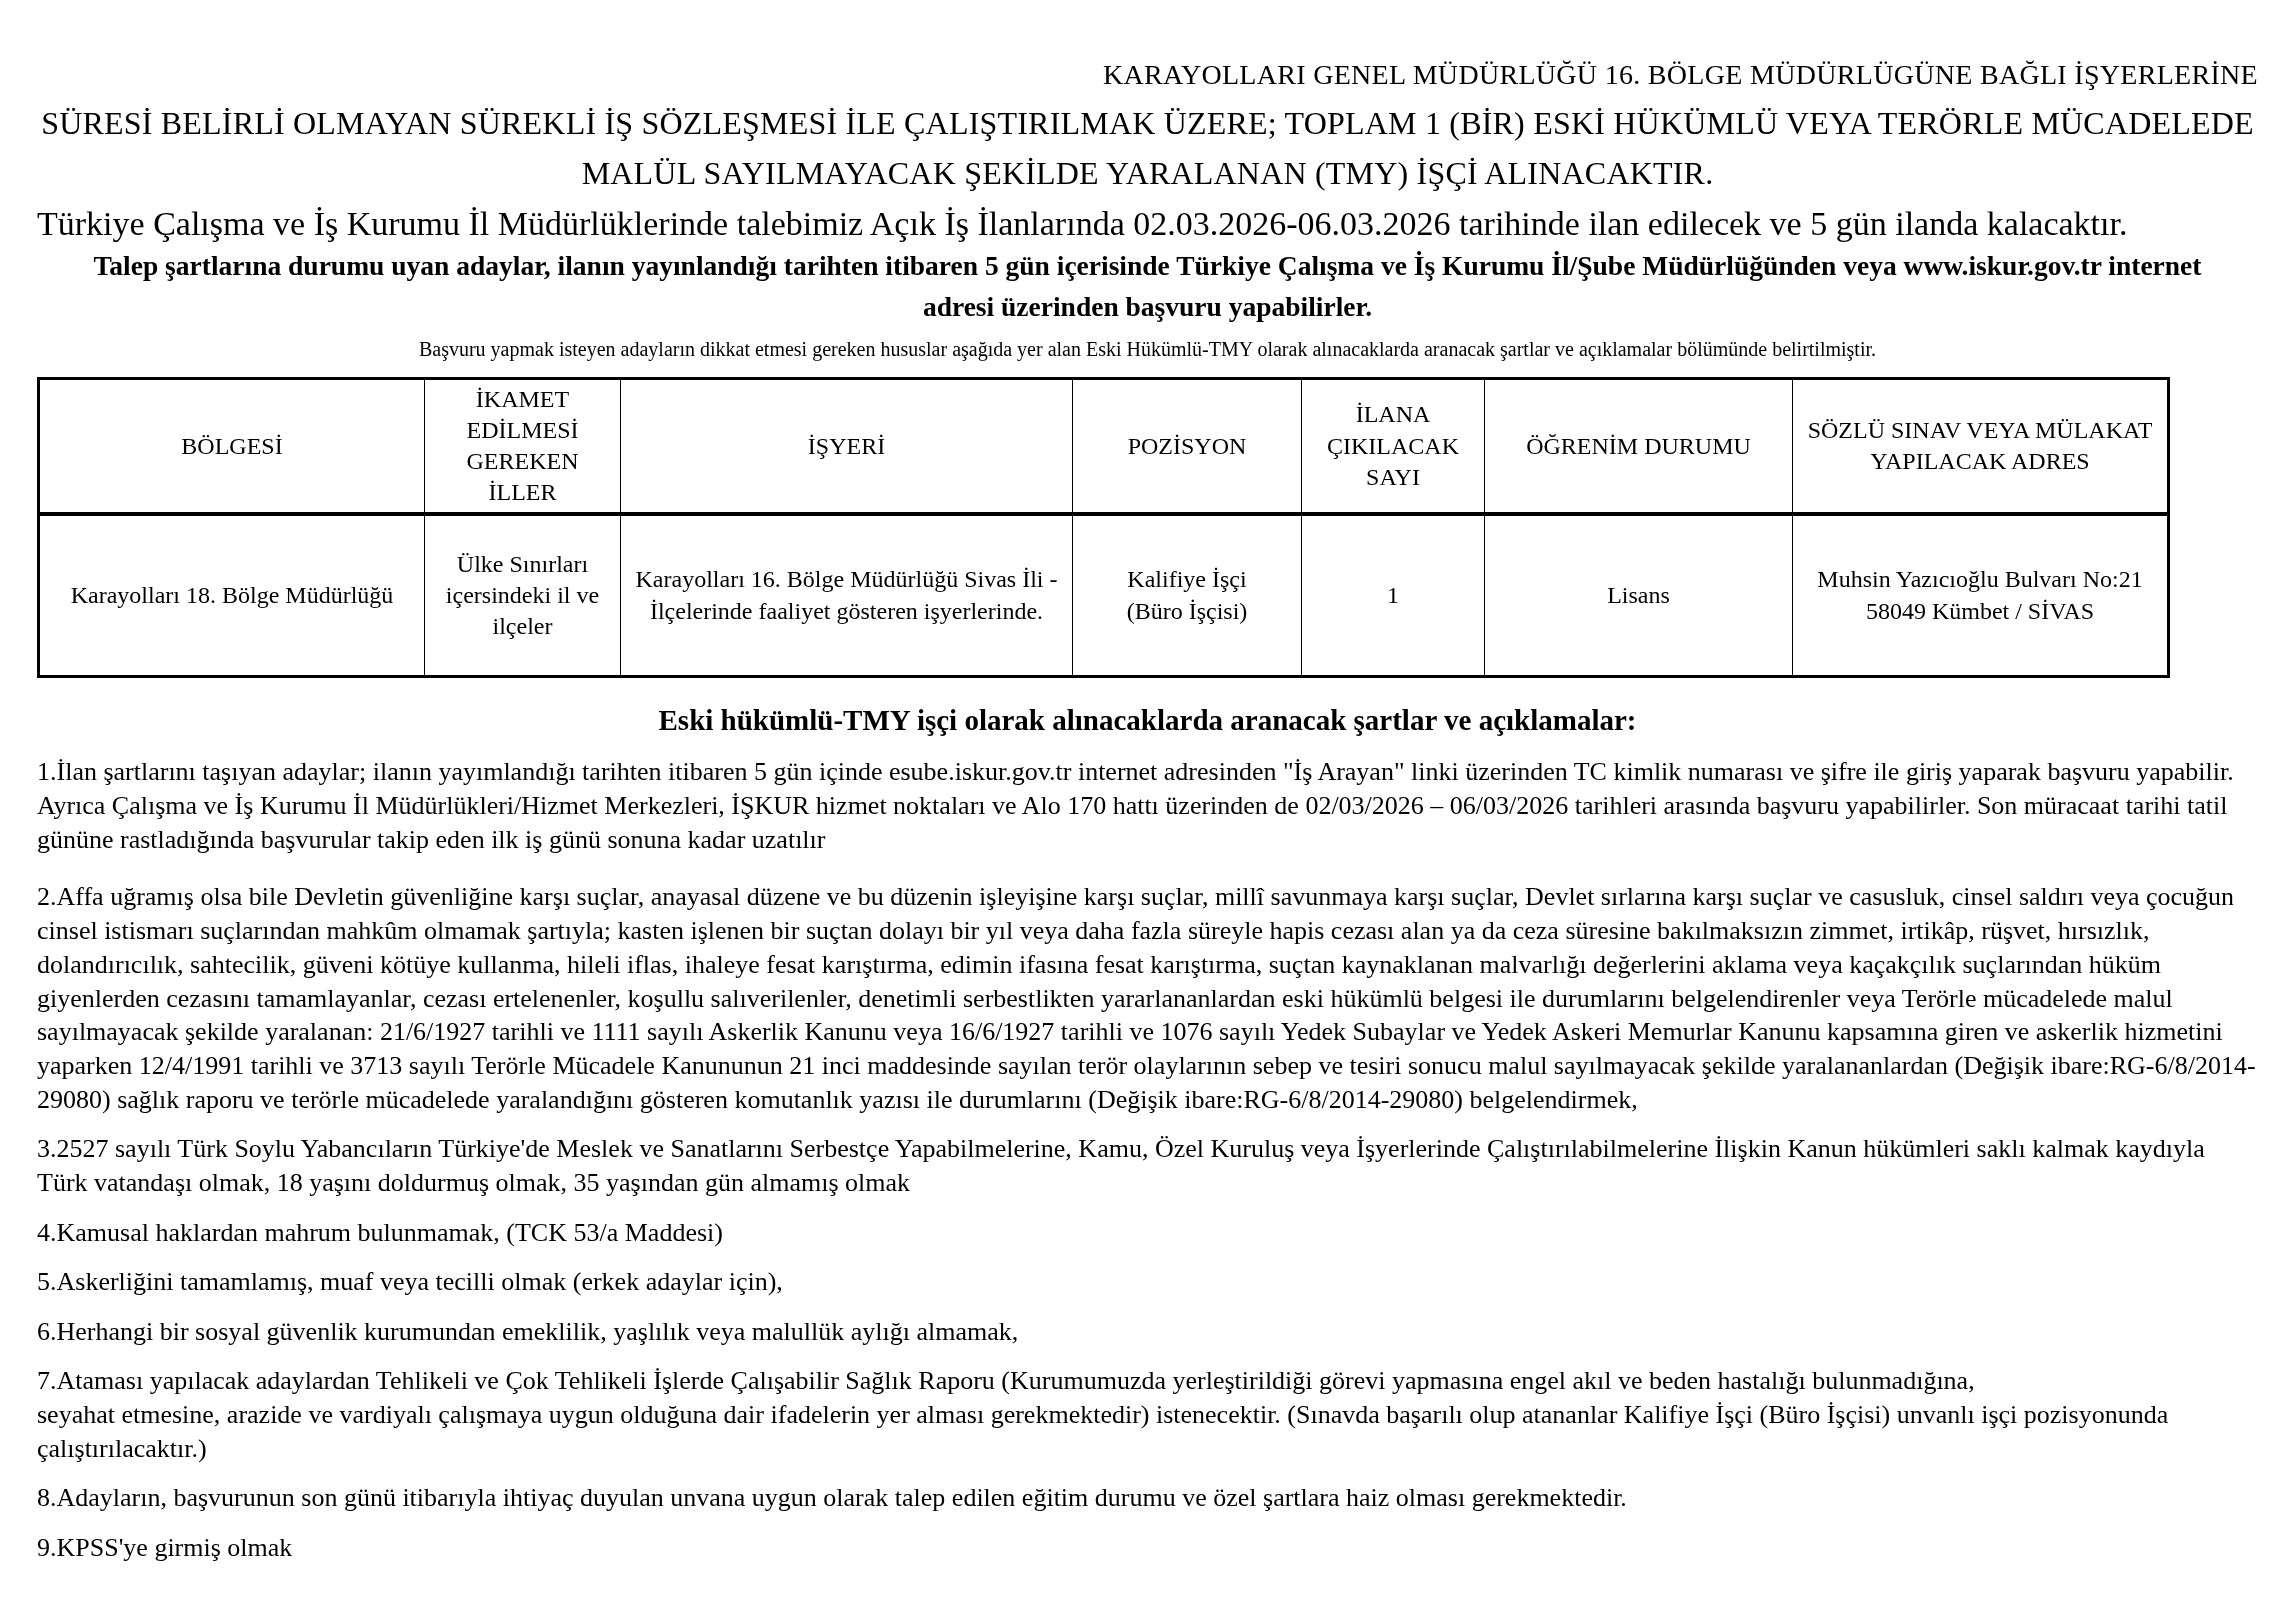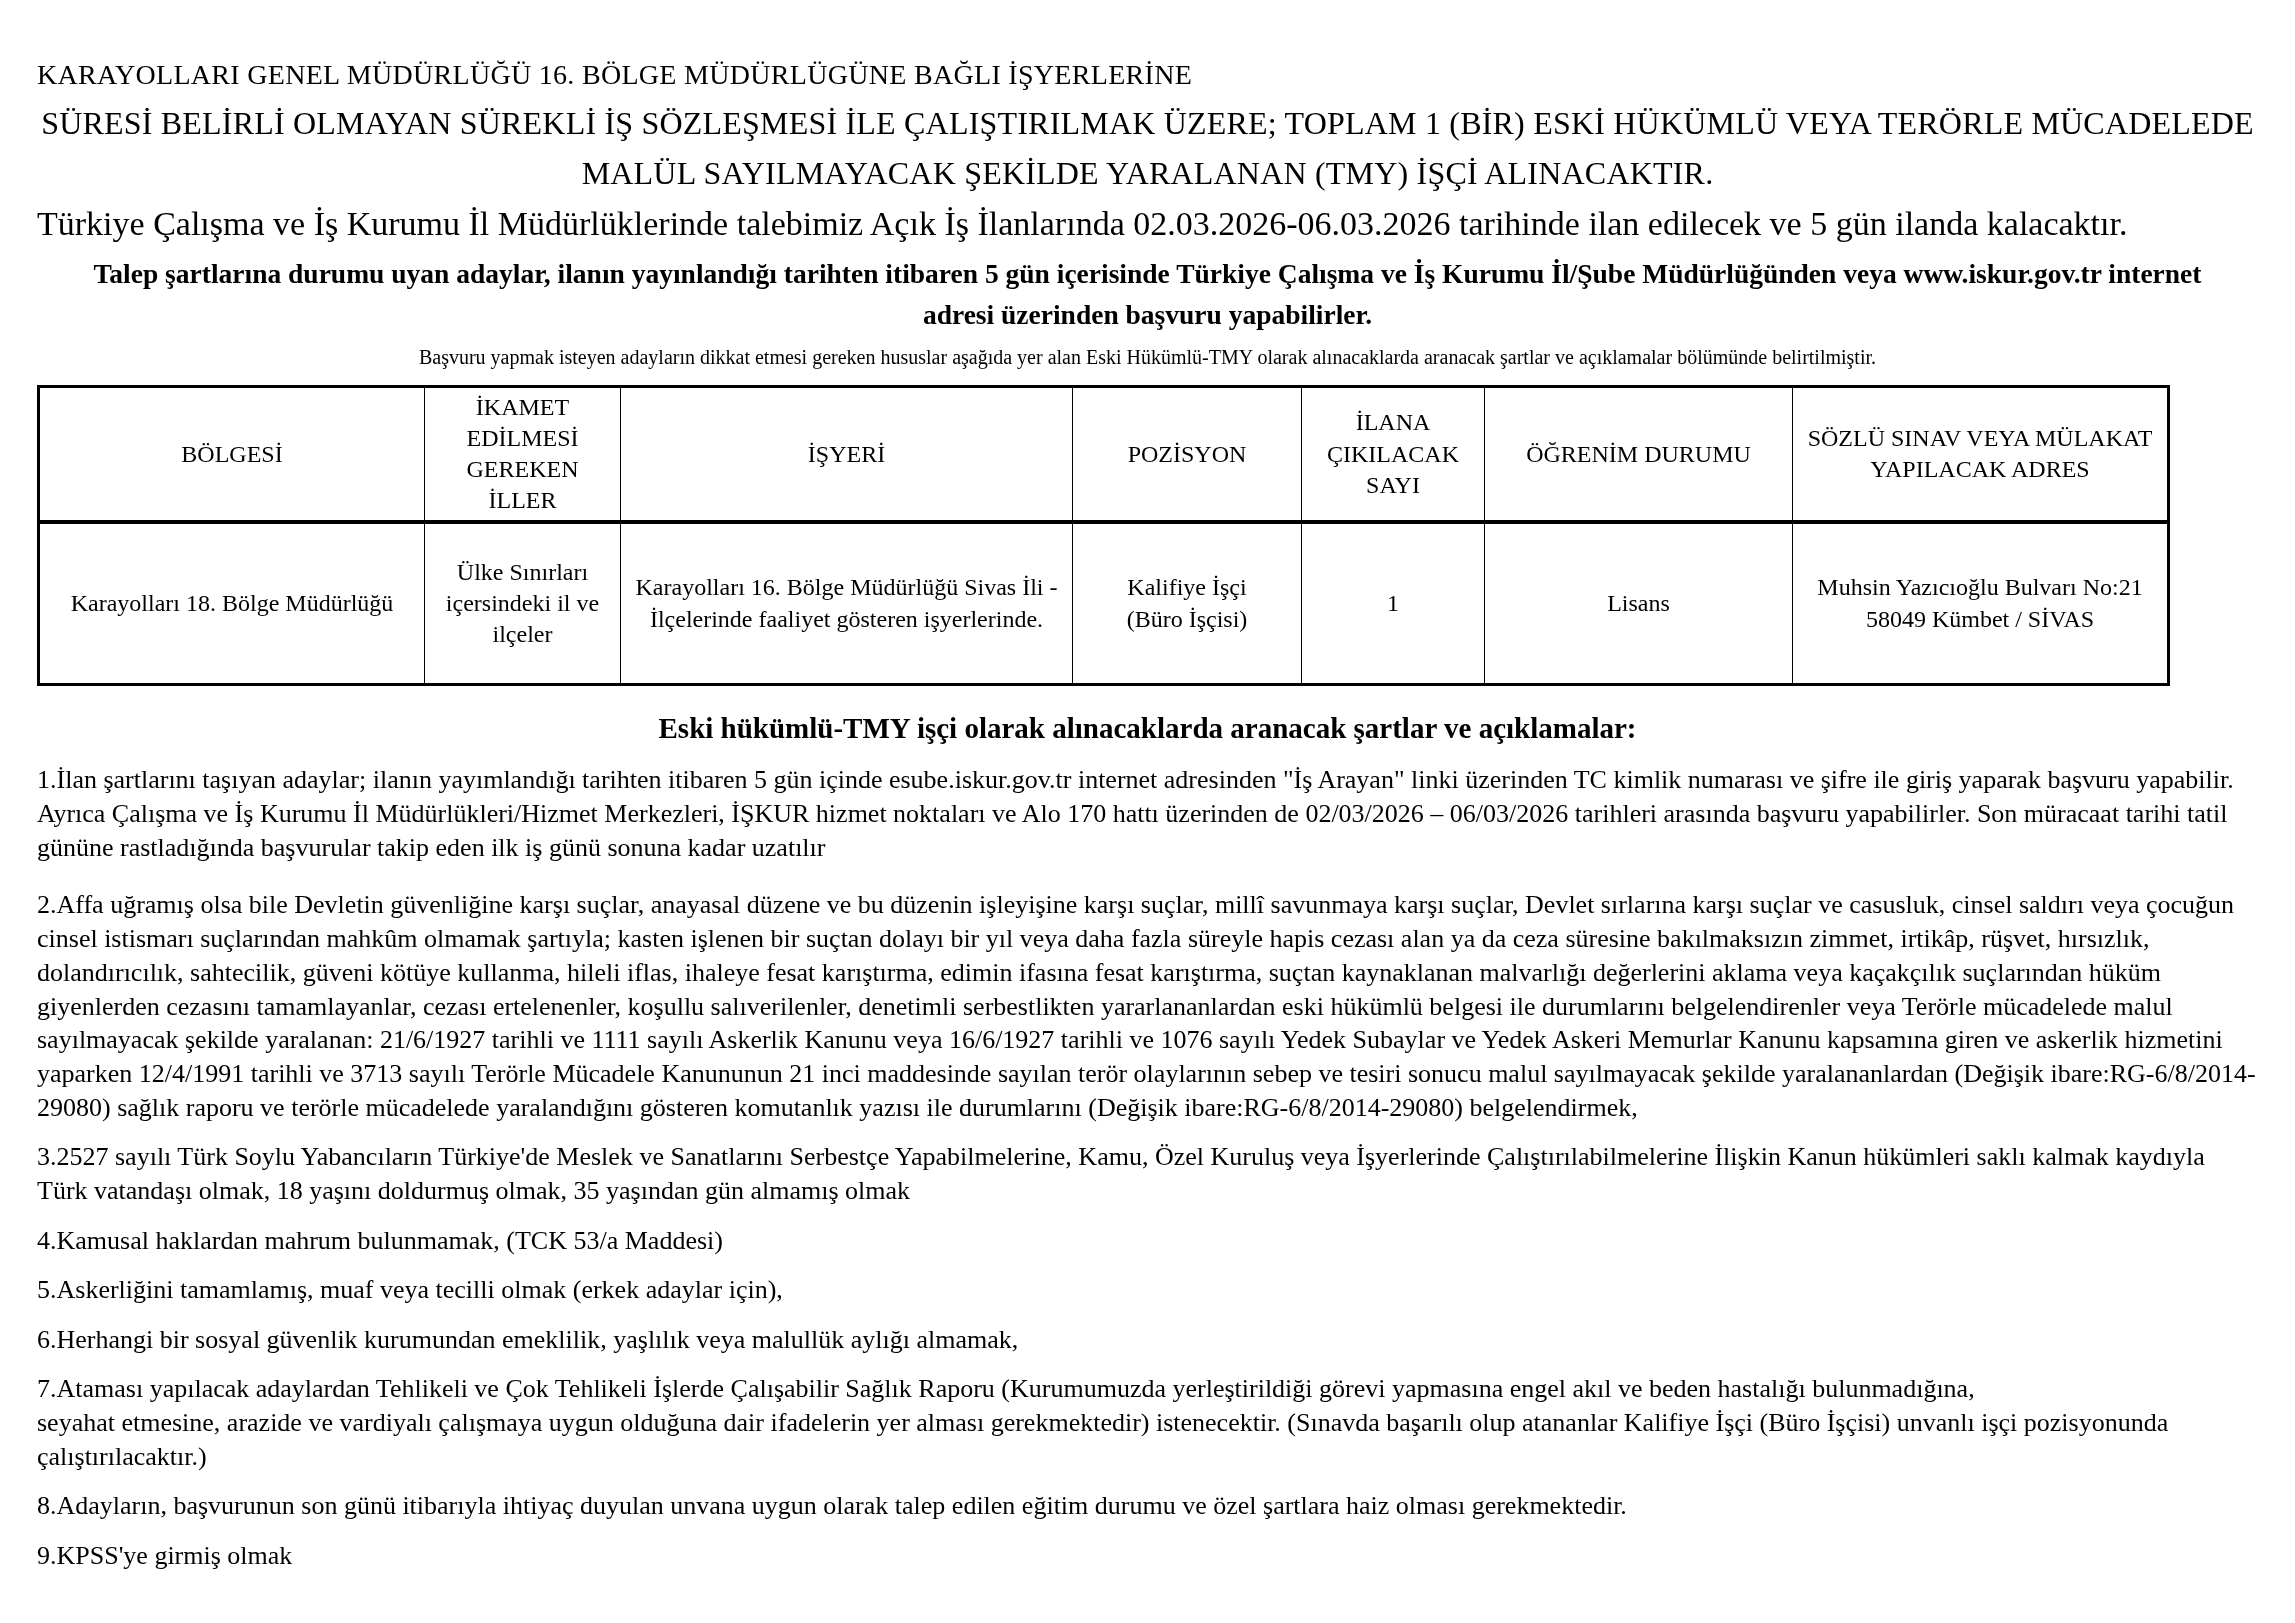--- a/index.html
+++ b/index.html
@@ -6,29 +6,29 @@
   body {
     width: 2295px; height: 1623px;
     background: #ffffff; color: #000000;
     font-family: "Liberation Serif", serif;
     position: relative; overflow: hidden;
   }
   .page { padding: 0 37px; box-sizing: border-box; height: 100%; position: relative; }
 
   .title {
     margin: 58px 0 0; font-size: 28px; font-weight: normal;
-    text-align: left; line-height: 1.2; letter-spacing: 0.3px;
+    text-align: right; line-height: 1.2; letter-spacing: 0.3px;
   }
   .subtitle {
     margin: 7.9px 0 0; font-size: 32px; text-align: center; line-height: 1.55;
     letter-spacing: 0.2px;
   }
   .announcement { margin: 6.5px 0 0; font-size: 34px; text-align: left; }
   .app-notice {
-    margin: 10px auto 0; max-width: 2186px;
+    margin: 2px auto 0; max-width: 2186px;
     font-size: 27.5px; font-weight: 700; text-align: center; line-height: 1.5;
   }
   .info-notice { margin: 10.5px 0 0; font-size: 20px; text-align: center; }
 
   table.job {
     margin-top: 15.7px; width: 2130px;
     border-collapse: collapse; table-layout: fixed;
     border: 3.3px solid #000;
   }
   table.job th, table.job td {

